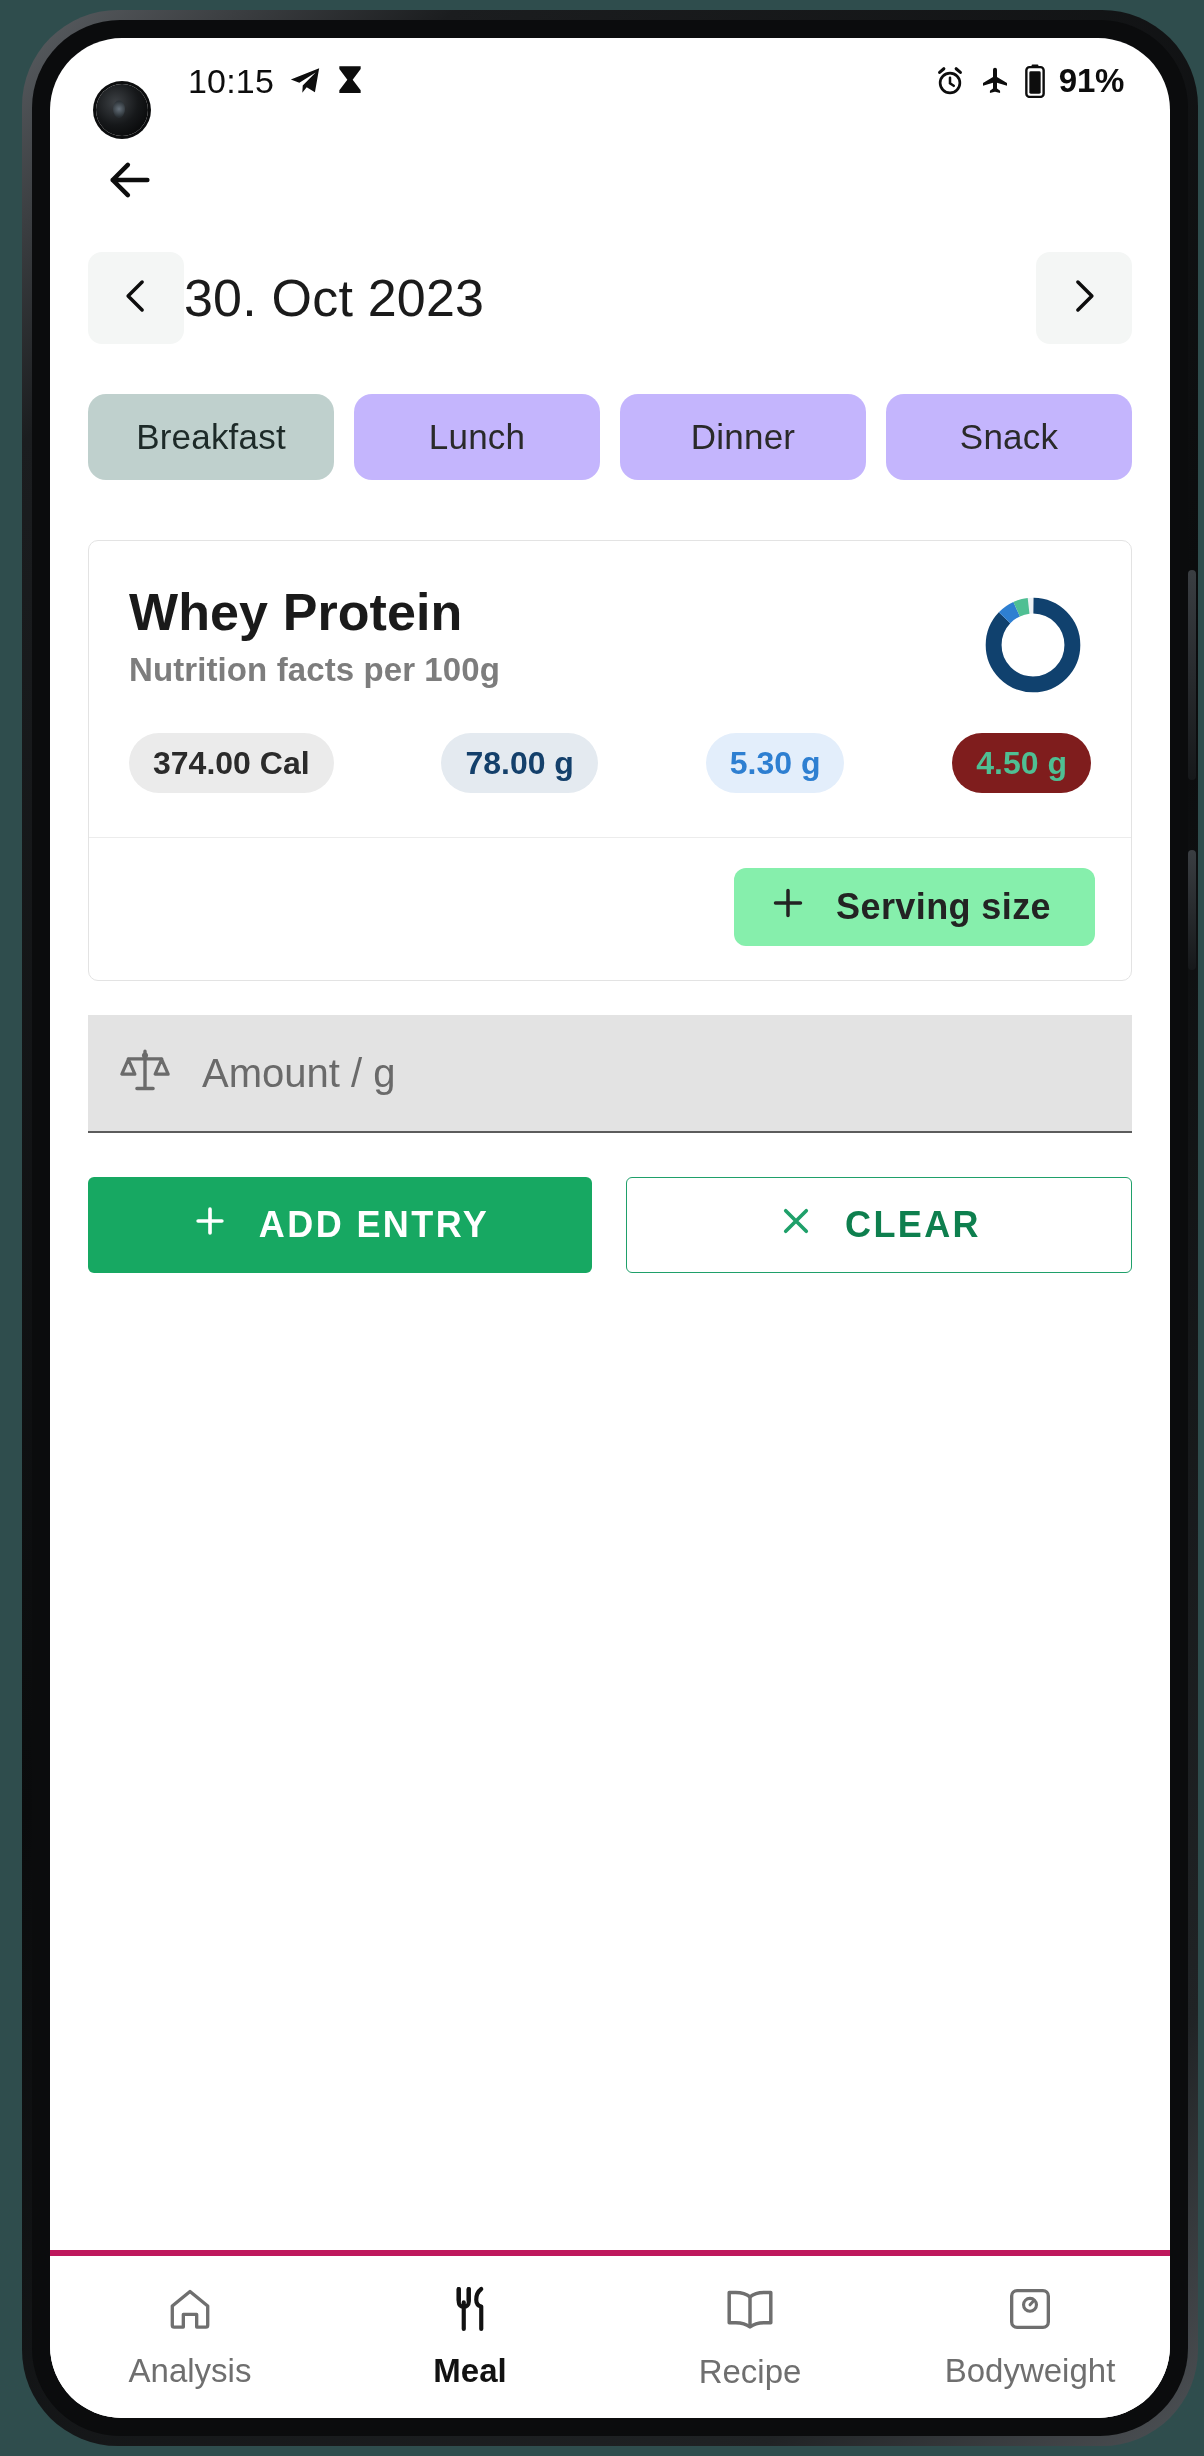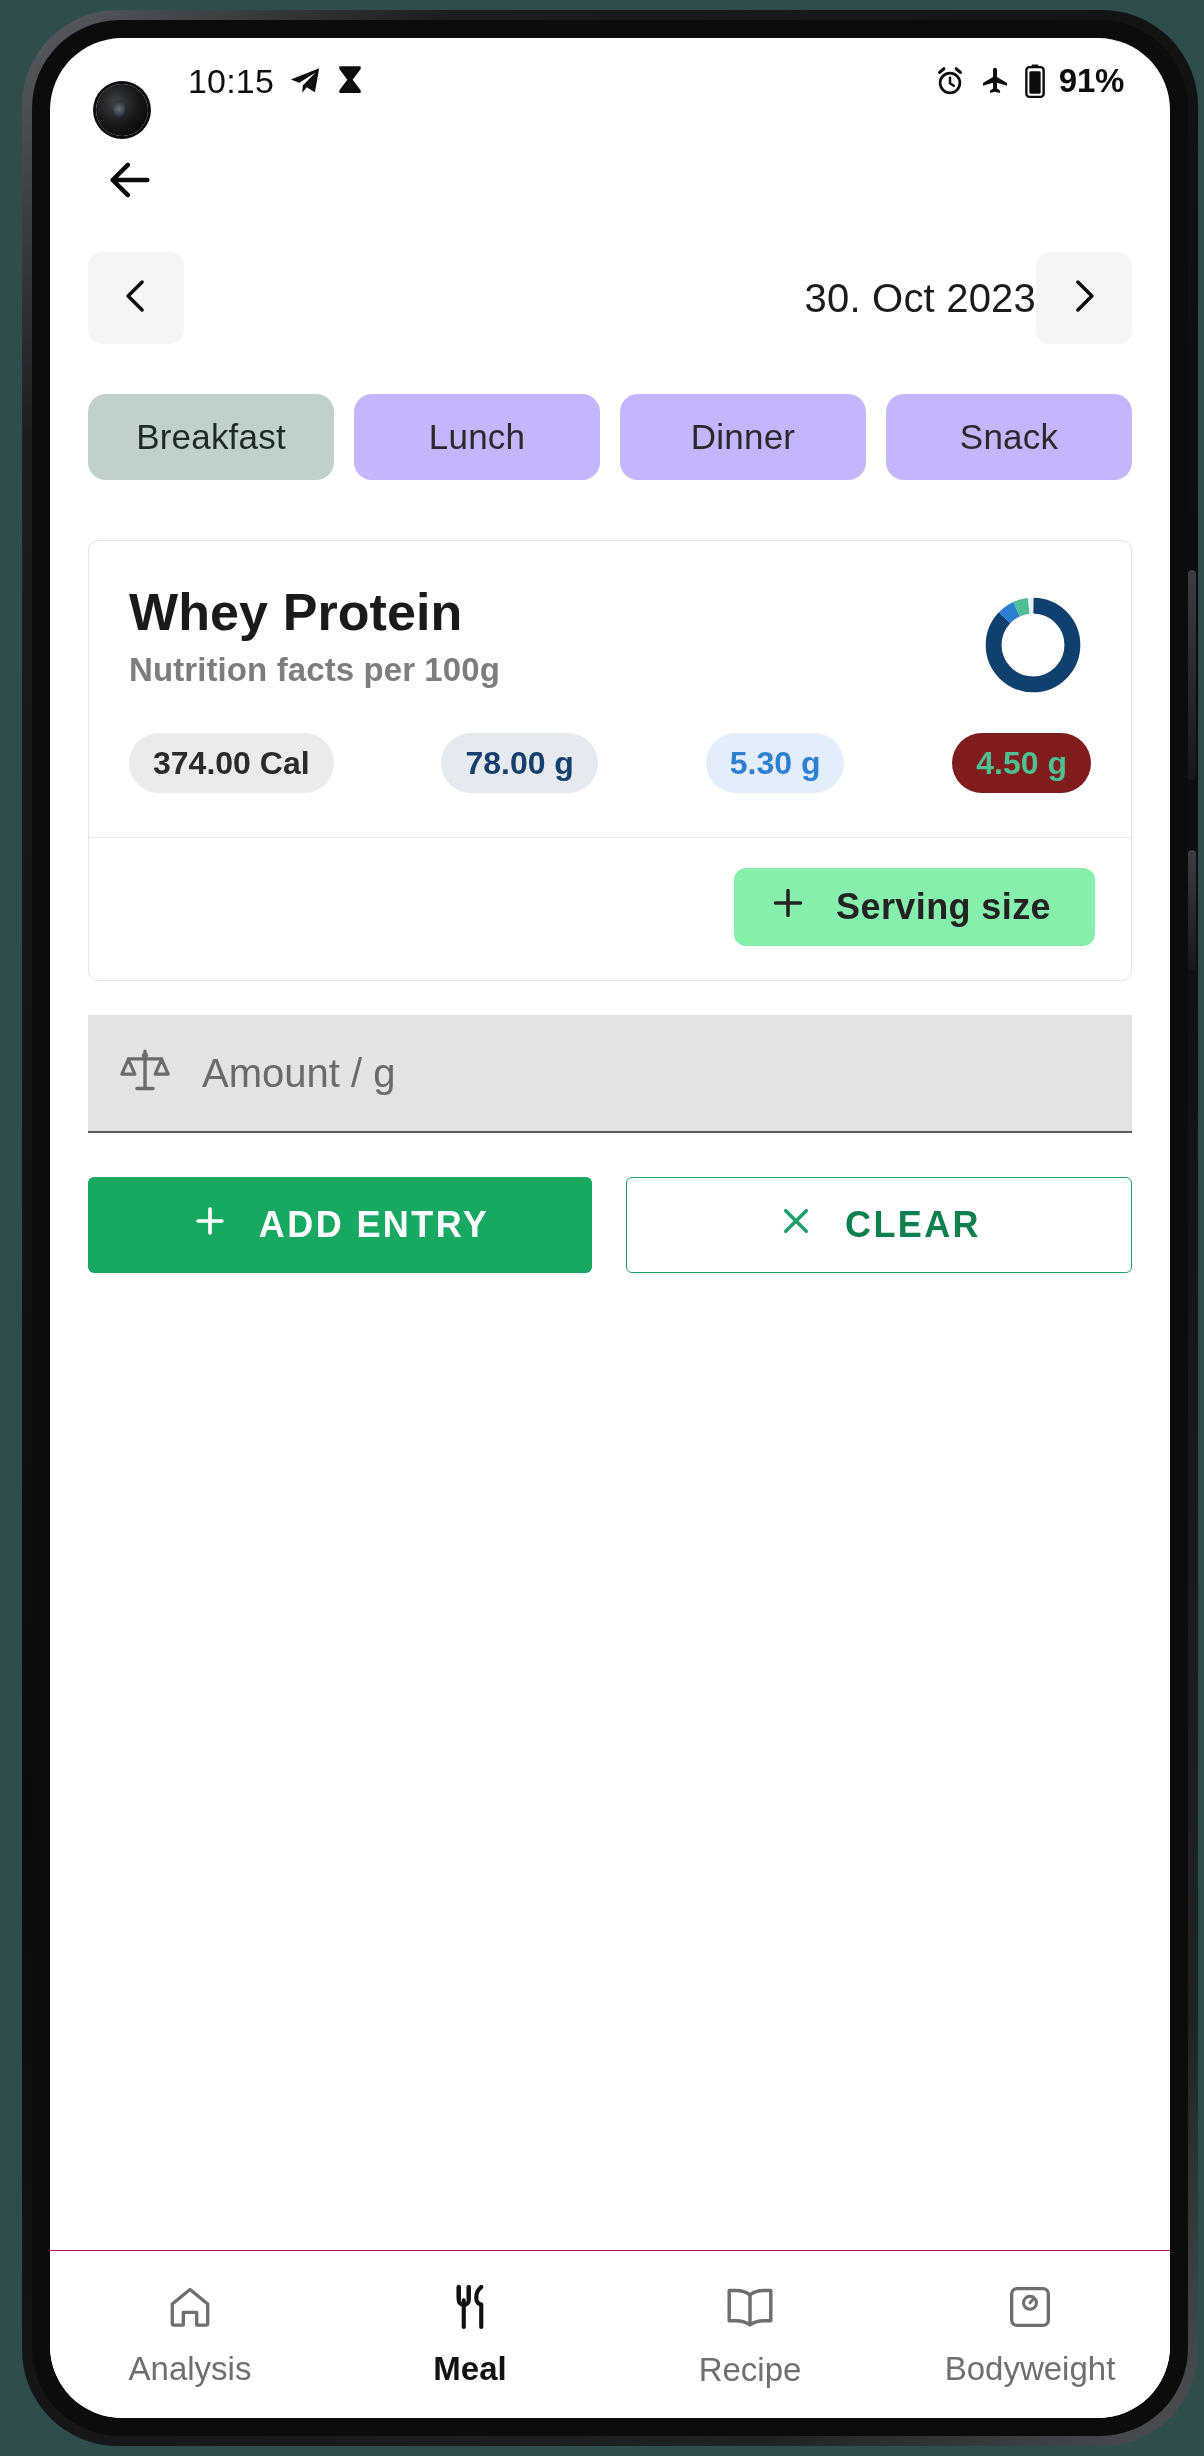--- a/index.html
+++ b/index.html
@@ -87,22 +87,22 @@
   }
   .nav-btn {
     width: 96px; height: 92px;
     border-radius: 14px;
     background: #f4f6f5;
     display: flex; align-items: center; justify-content: center;
     flex: 0 0 auto;
   }
   #date-label {
     flex: 1 1 auto;
-    text-align: right;
-    font-size: 40px;
+    text-align: left;
+    font-size: 52px;
     color: #1b1b1b;
     letter-spacing: .2px;
   }
 
   
   #meal-tabs {
     display: flex;
     gap: 20px;
     padding: 34px 38px 0 38px;
   }
@@ -217,21 +217,21 @@
     background: #ffffff; color: #0e7f4e;
     border: 1px solid #1fa06a;
   }
 
   
   #bottom-nav {
     position: absolute;
     left: 0; right: 0; bottom: 0;
     height: 168px;
     background: #ffffff;
-    border-top: 1px solid #be185d;
+    border-top: 6px solid #be185d;
     display: flex;
   }
   .nav-item {
     flex: 1 1 0;
     display: flex; flex-direction: column;
     align-items: center; justify-content: center;
     gap: 14px;
   }
   .nav-label { font-size: 33px; color: #6f6f6f; }
   .nav-item.active .nav-label { color: #121212; font-weight: 700; }

